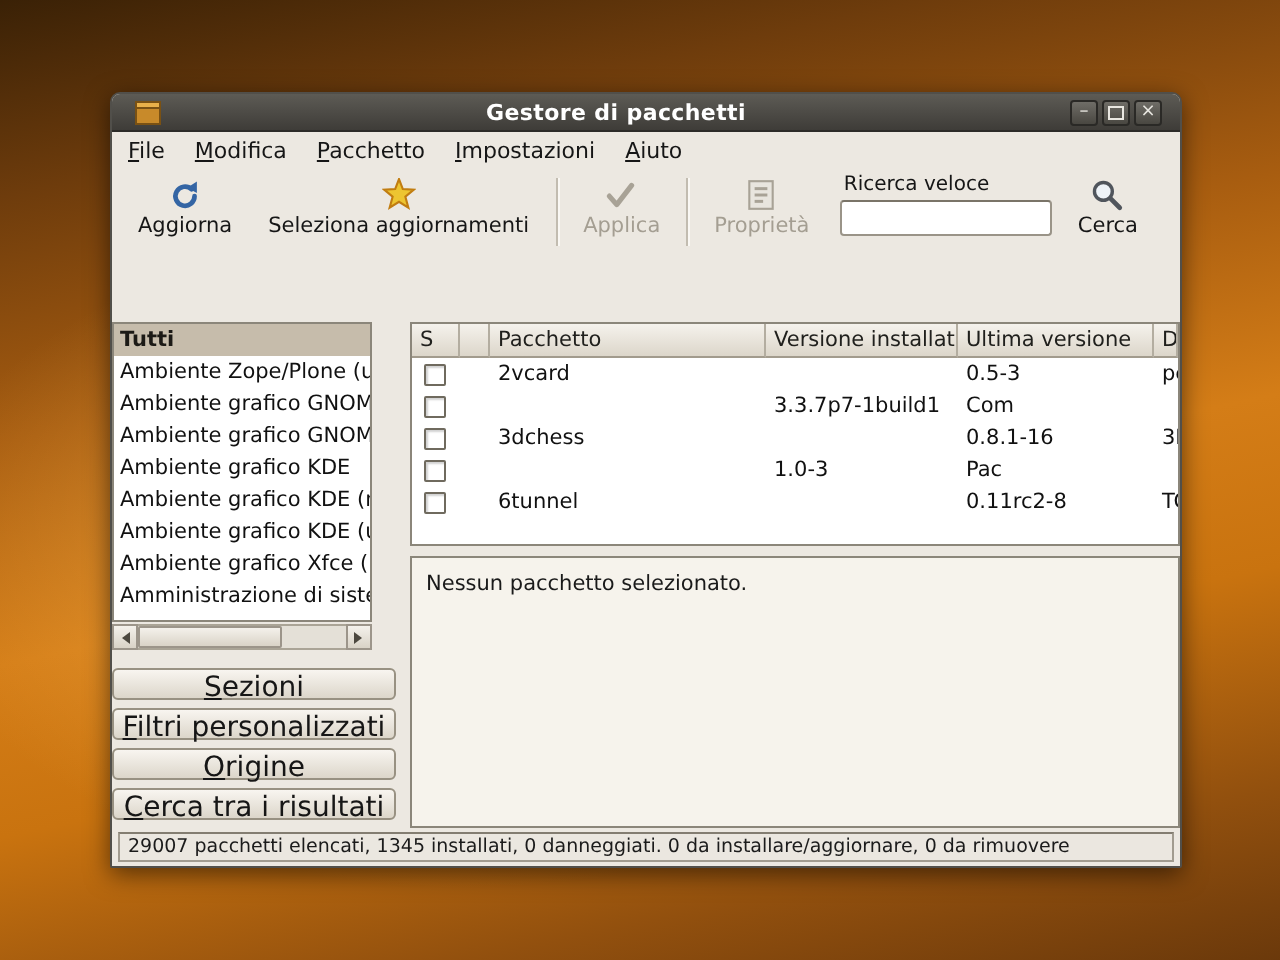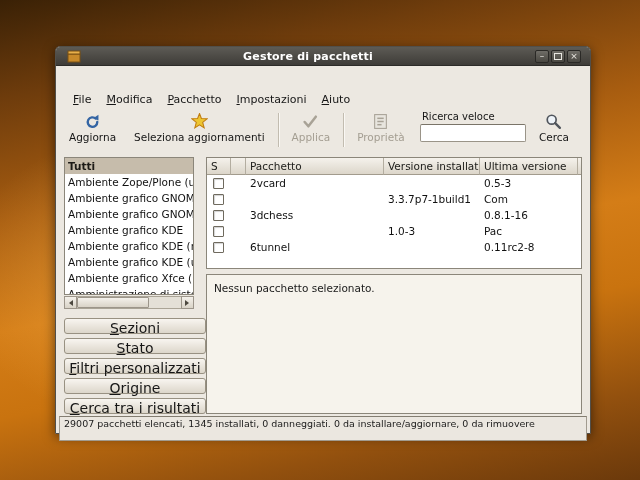--- a/index.html
+++ b/index.html
@@ -29,38 +29,38 @@
   }
   .win-icon { width:14px; height:13px; margin:0 2px; }
   .titlebar-title { flex:1; text-align:center; font-weight:bold; font-size:11px; letter-spacing:.2px; }
   .tb-btn {
     width:14px; height:13px; margin-left:2px; border-radius:2px;
     background:linear-gradient(#6f6d67,#494741); border:1px solid #2a2926;
     color:#e9e7e1; font-size:9px; line-height:11px; text-align:center; box-sizing:border-box;
   }
   .max-glyph { display:block; width:6px; height:5px; border:1px solid #e9e7e1; margin:2px auto 0; }
   
-  .menubar { height:19px; flex:0 0 19px; display:flex; align-items:center; padding:0 17px; gap:15px; font-size:11px; color:#161616;margin-top:24px; }
+  .menubar { height:19px; flex:0 0 19px; display:flex; align-items:center; padding:0 8px; gap:15px; font-size:11px; color:#161616; }
   .menu-item { display:block; }
   .menu-item::first-letter { text-decoration:underline; }
   
   .toolbar { height:43px; flex:0 0 43px; display:flex; align-items:flex-start; padding:2px 8px 0; gap:8px; }
   .tool { display:block; text-align:center; font-size:10.5px; color:#161616; padding:1px 5px; }
   .tool .ticon { height:19px; display:flex; align-items:center; justify-content:center; }
   .tool.disabled { color:#a49e92; }
   .tsep { width:1px; height:34px; background:#c2bcb0; box-shadow:1px 0 0 #faf8f4; margin-top:2px; }
   .search-group { margin-left:auto; display:flex; flex-direction:column; align-items:flex-start; }
   .search-label { font-size:10px; margin:0 0 2px 2px; color:#161616; }
   .search-input {
     width:106px; height:18px; box-sizing:border-box; background:#fff;
     border:1px solid #9a9488; border-top-color:#7a7468; border-radius:2px;
     font-size:11px; padding:0 3px; font-family:inherit;
   }
   
-  .main { flex:1; display:flex; padding:3px 8px 0; min-height:0; }
+  .main { flex:1; display:flex; padding:3px 0 0; gap:7px; min-height:0;margin-top:28px; }
   .left { width:142px; flex:0 0 142px; display:flex; flex-direction:column; }
   .listbox {
     width:130px; height:150px; box-sizing:border-box; overflow:hidden;
     border:1px solid #8b867a; background:#fff; font-size:10.5px;
   }
   .list-item { height:16px; line-height:16px; padding:0 3px; white-space:nowrap; overflow:hidden; color:#111; }
   .list-item.selected { background:#c6bcab; font-weight:bold; color:#1c1a16; }
   .hscroll { width:130px; height:13px; margin-top:1px; display:flex; box-sizing:border-box; }
   .sb-btn {
     width:13px; height:13px; box-sizing:border-box; background:linear-gradient(#f4f1eb,#d9d3c7);
@@ -92,21 +92,21 @@
     width:11px; height:11px; box-sizing:border-box; margin-left:6px;
     border:1px solid #6f6a5e; background:#fff; box-shadow:inset 1px 1px 1px rgba(0,0,0,.18); border-radius:1px;
   }
   .detailspane {
     flex:1; margin-top:5px; border:1px solid #8b867a; background:#f6f3ec;
     font-size:10.5px; color:#1a1a1a; padding:7px 7px; box-sizing:border-box; overflow:hidden;
   }
   
   .statusbar { flex:0 0 19px; height:19px; padding:2px 3px 2px; box-sizing:border-box; }
   .status-inner {
-    height:25px; box-sizing:border-box; border:1px solid #a19b8f; border-top-color:#837d71;
+    height:15px; box-sizing:border-box; border:1px solid #a19b8f; border-top-color:#837d71;
     background:#ebe7e0; font-size:9.5px; line-height:13px; padding:0 4px;
     white-space:nowrap; overflow:hidden; color:#1b1b1b;
   }
 </style>
 </head>
 <body>
 
 <div class="desktop">
   <div class="window">
 
@@ -206,21 +206,20 @@
             </div>
           <div class="sb-track">
               <div class="sb-thumb"></div>
             </div>
           <div class="sb-btn">
               <span class="tri-right"></span>
             </div>
         </div>
         <div class="left-buttons">
           <div class="btn">Sezioni</div>
-          <div class="btn">Stato</div>
           <div class="btn">Filtri personalizzati</div>
           <div class="btn">Origine</div>
           <div class="btn">Cerca tra i risultati</div>
         </div>
       </div>
 
       <div class="right">
         <div class="tablepane">
           <div class="thead">
             <div class="th">S</div>

